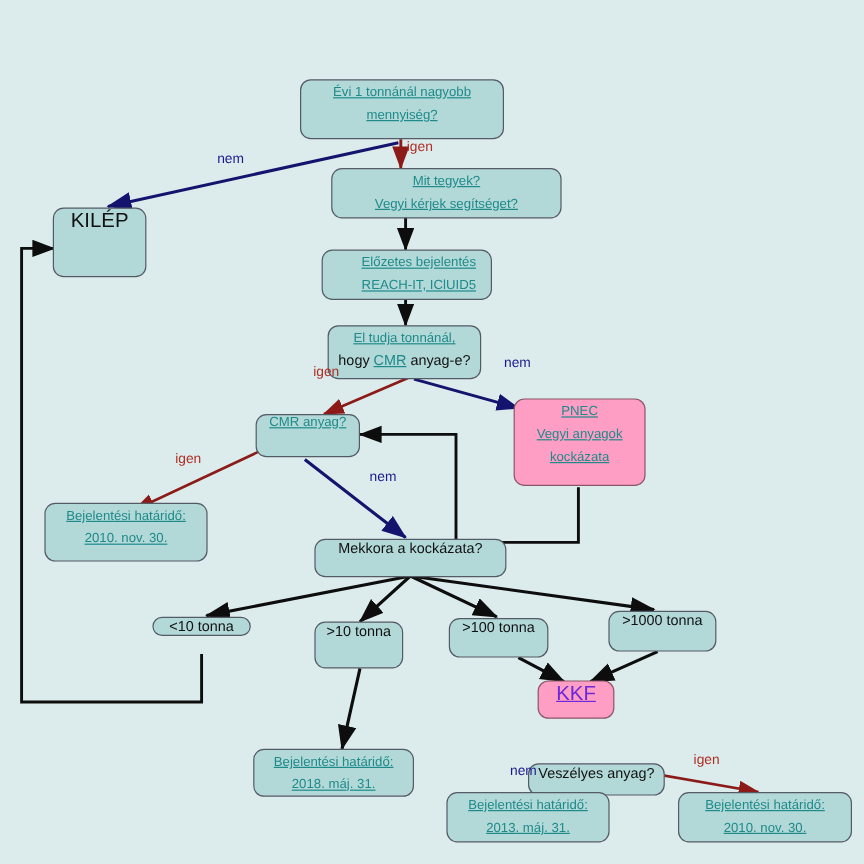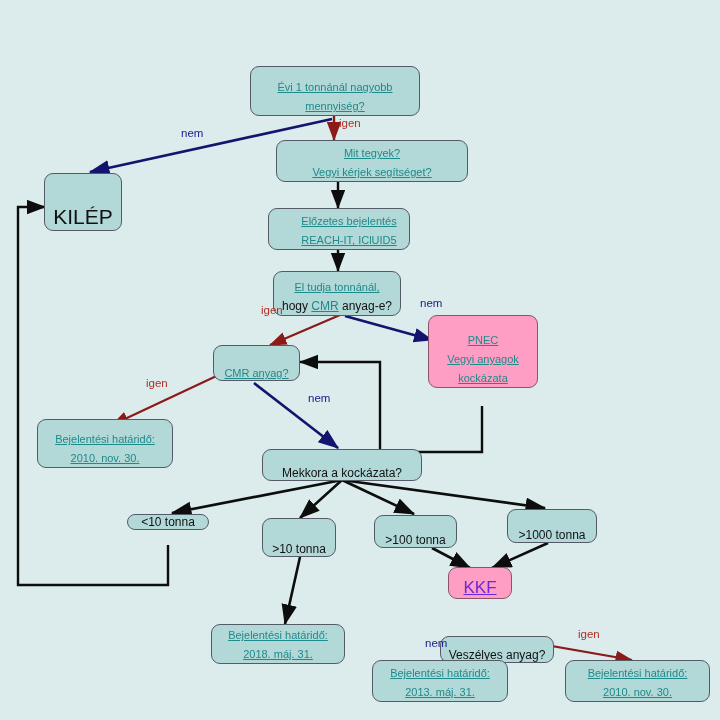--- a/index.html
+++ b/index.html
@@ -13,42 +13,42 @@
   #canvas{position:absolute;left:0;top:0;width:720px;height:720px;}
   svg.edges{position:absolute;left:0;top:0;width:720px;height:720px;pointer-events:none;}
 
   .node{
     position:absolute;
     box-sizing:border-box;
     border:1px solid #555b66;
     border-radius:9px;
     background:#b2d8d8;
     display:flex;
-    align-items:flex-end;
+    align-items:flex-start;
     justify-content:center;
     text-align:center;
     line-height:1.18;
     z-index:2;
   }
   .node .txt{display:block;padding:0 4px;}
   
   .link-style{
     color:#1f8a8a;
     text-decoration:underline;
     font-size:11px;
   }
   .plain{
     color:#111111;
     font-size:12px;
     text-decoration:none;
   }
   .mixed{font-size:12px;color:#111;}
   .mixed u{color:#1f8a8a;text-decoration:underline;}
   .pink{background:#ff9ec4;border-color:#8a5566;}
-  .big{font-size:21px;color:#111;}
+  .big{font-size:17px;color:#111;}
   .kkf{font-size:17px;color:#6d28d9;text-decoration:underline;}
 
   .elabel{
     position:absolute;
     font-size:11.5px;
     z-index:3;
     white-space:nowrap;
   }
   .lab-igen{color:#b03026;}
   .lab-nem{color:#1a1a8c;}
@@ -136,21 +136,21 @@
     <span class="txt">
       <span class="link-style">El tudja tonnánál,</span><br>
       <span class="mixed"><span>hogy </span><u>CMR</u><span> anyag-e?</span></span>
     </span>
   </div>
 
   <div class="node" style="left:213px;top:345px;width:87px;height:36px;">
     <span class="txt link-style">CMR anyag?</span>
   </div>
 
-  <div class="node pink" style="left:428px;top:315px;width:110px;height:73px;">
+  <div class="node pink" style="left:428px;top:332px;width:110px;height:73px;">
     <span class="txt">
       <span class="link-style">PNEC</span><br>
       <span class="link-style">Vegyi anyagok</span><br>
       <span class="link-style">kockázata</span>
     </span>
   </div>
 
   <div class="node" style="left:37px;top:419px;width:136px;height:49px;">
     <span class="txt">
       <span class="link-style">Bejelentési határidő:</span><br>

